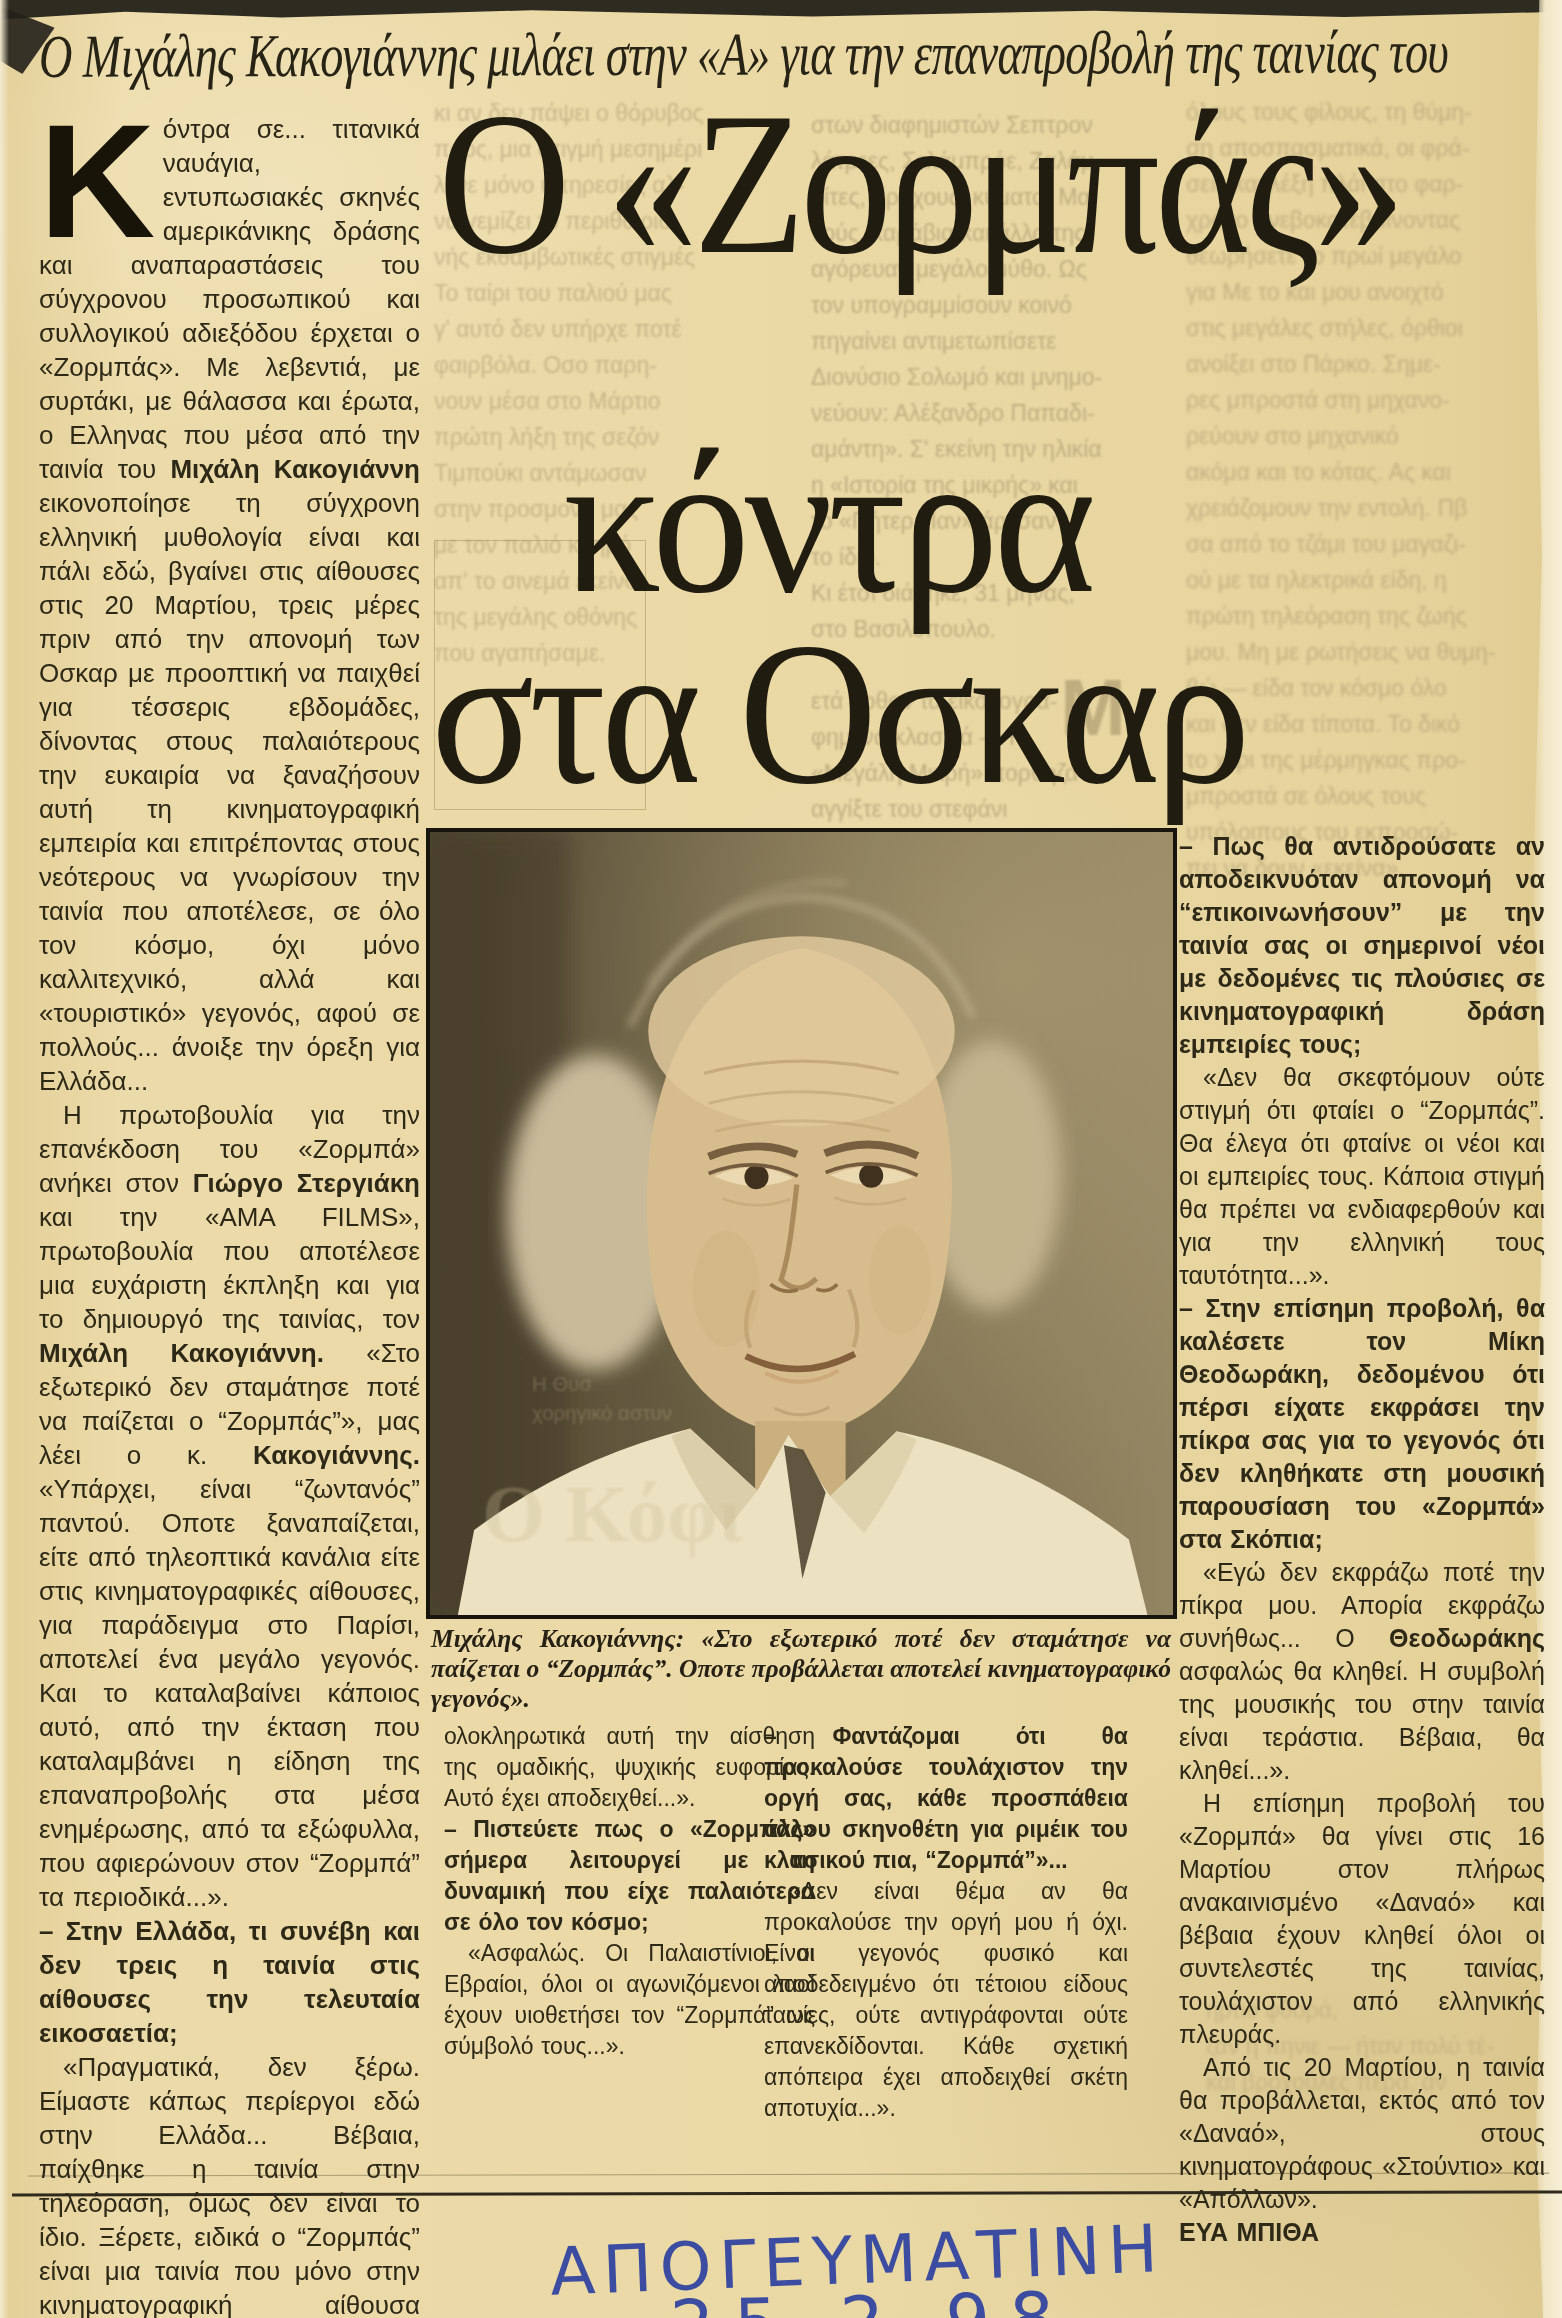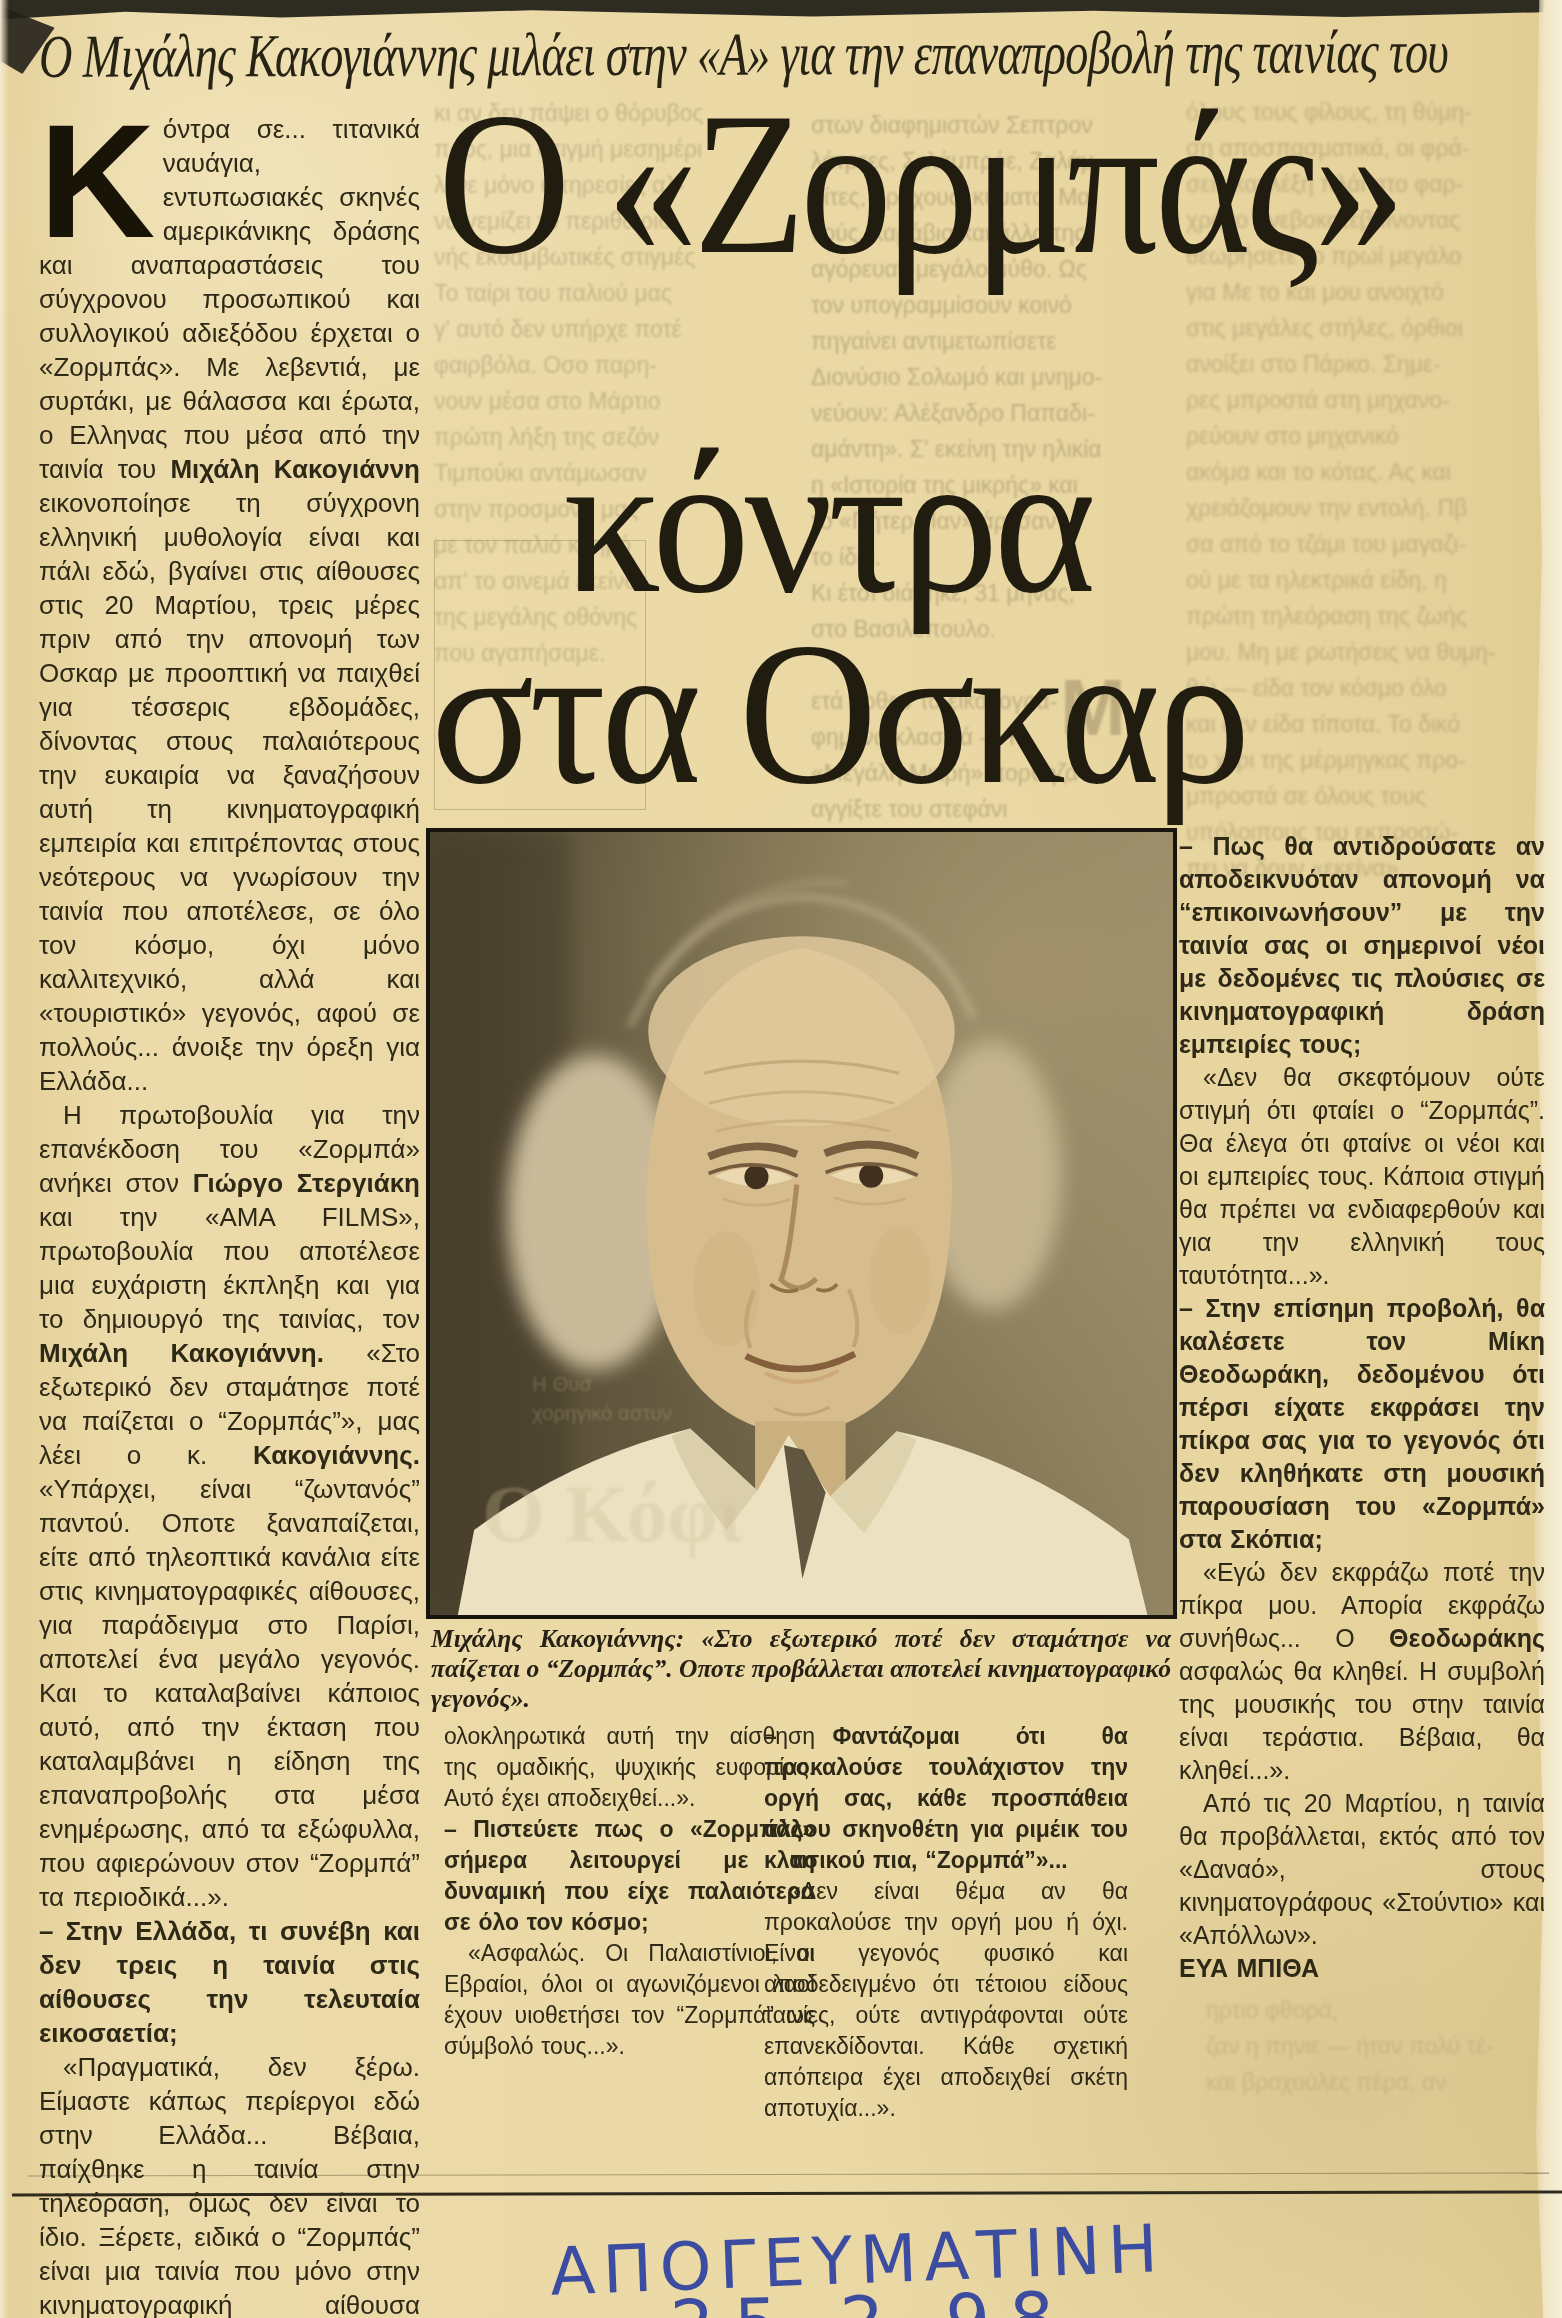--- a/index.html
+++ b/index.html
@@ -253,20 +253,21 @@
   <div class="abs col mid-col mid-b">
     <p class="q"><b>– Φαντάζομαι ότι θα προκαλούσε τουλάχιστον την οργή σας, κάθε προσπάθεια άλλου σκηνοθέτη για ριμέικ του κλασικού πια, “Ζορμπά”»...</b></p>
     <p class="indent"><span>«Δεν είναι θέμα αν θα προκαλούσε την οργή μου ή όχι. Είναι γεγονός φυσικό και αποδεδειγμένο ότι τέτοιου είδους ταινίες, ούτε αντιγράφονται ούτε επανεκδίδονται. Κάθε σχετική απόπειρα έχει αποδειχθεί σκέτη αποτυχία...».</span></p>
   </div>
 
   <div class="abs col right-col">
     <p class="q"><b>– Πως θα αντιδρούσατε αν αποδεικνυόταν απονομή να “επικοινωνήσουν” με την ταινία σας οι σημερινοί νέοι με δεδομένες τις πλούσιες σε κινηματογραφική δράση εμπειρίες τους;</b></p>
     <p class="indent"><span>«Δεν θα σκεφτόμουν ούτε στιγμή ότι φταίει ο “Ζορμπάς”. Θα έλεγα ότι φταίνε οι νέοι και οι εμπειρίες τους. Κάποια στιγμή θα πρέπει να ενδιαφερθούν και για την ελληνική τους ταυτότητα...».</span></p>
     <p class="q"><b>– Στην επίσημη προβολή, θα καλέσετε τον Μίκη Θεοδωράκη, δεδομένου ότι πέρσι είχατε εκφράσει την πίκρα σας για το γεγονός ότι δεν κληθήκατε στη μουσική παρουσίαση του «Ζορμπά» στα Σκόπια;</b></p>
     <p class="indent"><span>«Εγώ δεν εκφράζω ποτέ την πίκρα μου. Απορία εκφράζω συνήθως... Ο </span><b>Θεοδωράκης</b><span> ασφαλώς θα κληθεί. Η συμβολή της μουσικής του στην ταινία είναι τεράστια. Βέβαια, θα κληθεί...».</span></p>
+    <p class="indent"><span>Η επίσημη προβολή του «Ζορμπά» θα γίνει στις 16 Μαρτίου στον πλήρως ανακαινισμένο «Δαναό» και βέβαια έχουν κληθεί όλοι οι συντελεστές της ταινίας, τουλάχιστον από ελληνικής πλευράς.</span></p>
     <p class="indent"><span>Από τις 20 Μαρτίου, η ταινία θα προβάλλεται, εκτός από τον «Δαναό», στους κινηματογράφους «Στούντιο» και «Απόλλων».</span></p>
     <p class="byline">ΕΥΑ ΜΠΙΘΑ</p>
   </div>
 
   <div class="abs rule-thin"></div>
   <div class="abs rule-thick"></div>
 
   <div class="abs hand hand1">ΑΠΟΓΕΥΜΑΤΙΝΗ</div>
   <div class="abs hand hand2">25.2.98</div>
 

